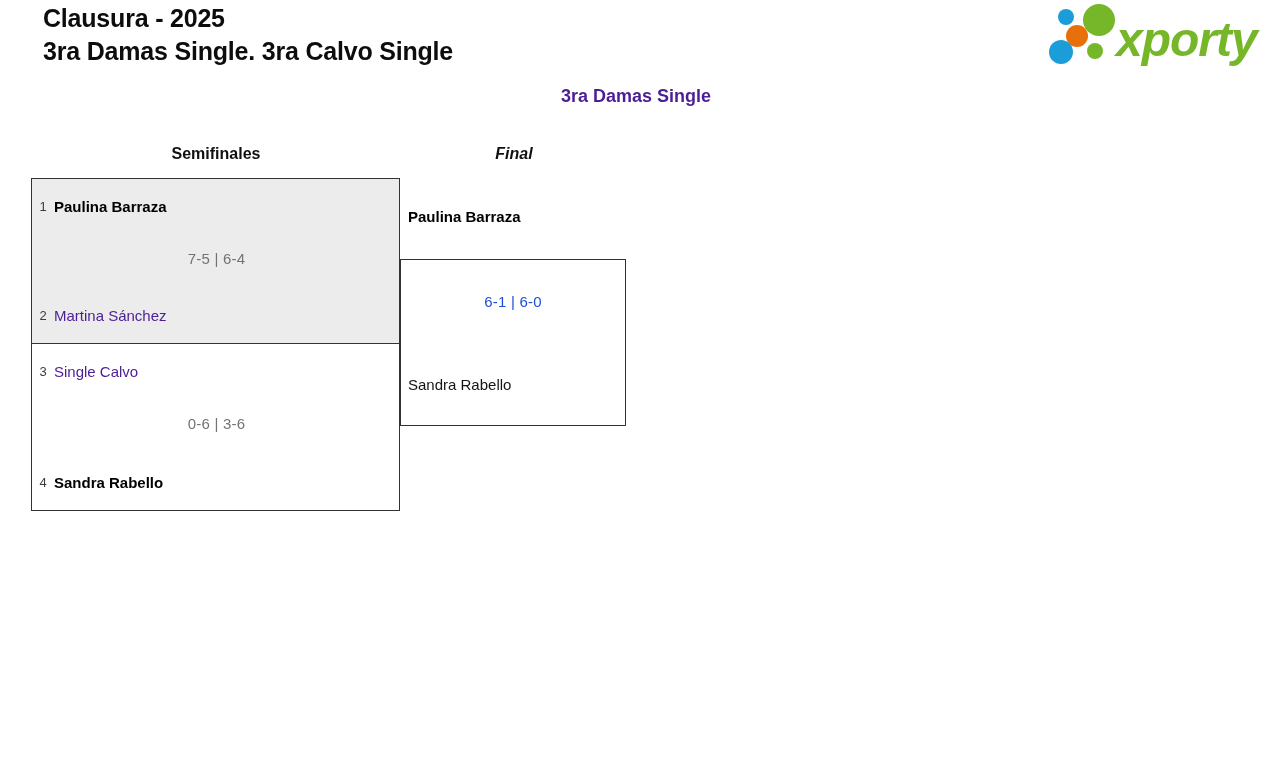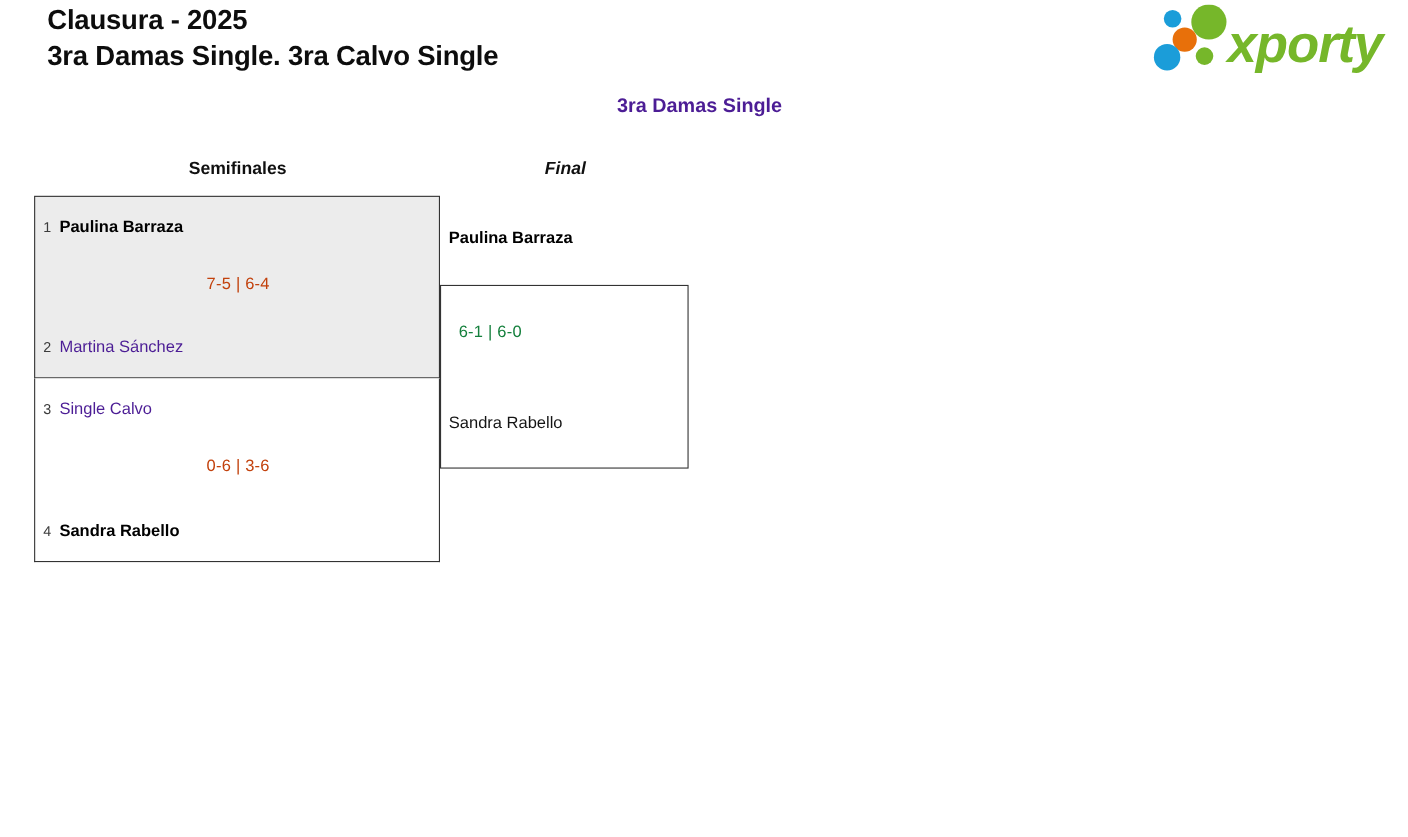--- a/index.html
+++ b/index.html
@@ -127,42 +127,43 @@
     color: #000000;
   }
 
   .score {
     position: absolute;
     left: 0;
     width: 369px;
     top: 71px;
     text-align: center;
     font-size: 15px;
-    color: #c2410c;
+    color: #737373;
     letter-spacing: 0.2px;
   }
 
   
   #final-match {
     position: absolute;
     left: 369px;
     top: 259px;
     width: 226px;
     height: 167px;
     box-sizing: border-box;
     border: 1px solid #333333;
     background: #ffffff;
   }
   #final-score {
     position: absolute;
-    left: 16px;
+    left: 0;
     top: 33px;
     width: 100%;
-    font-size: 15px;
-    color: #15803d;
+    text-align: center;
+    font-size: 15px;
+    color: #1d4ed8;
     letter-spacing: 0.2px;
   }
 
   .final-player {
     position: absolute;
     left: 377px;
     font-size: 15px;
     color: #141414;
     white-space: nowrap;
   }

